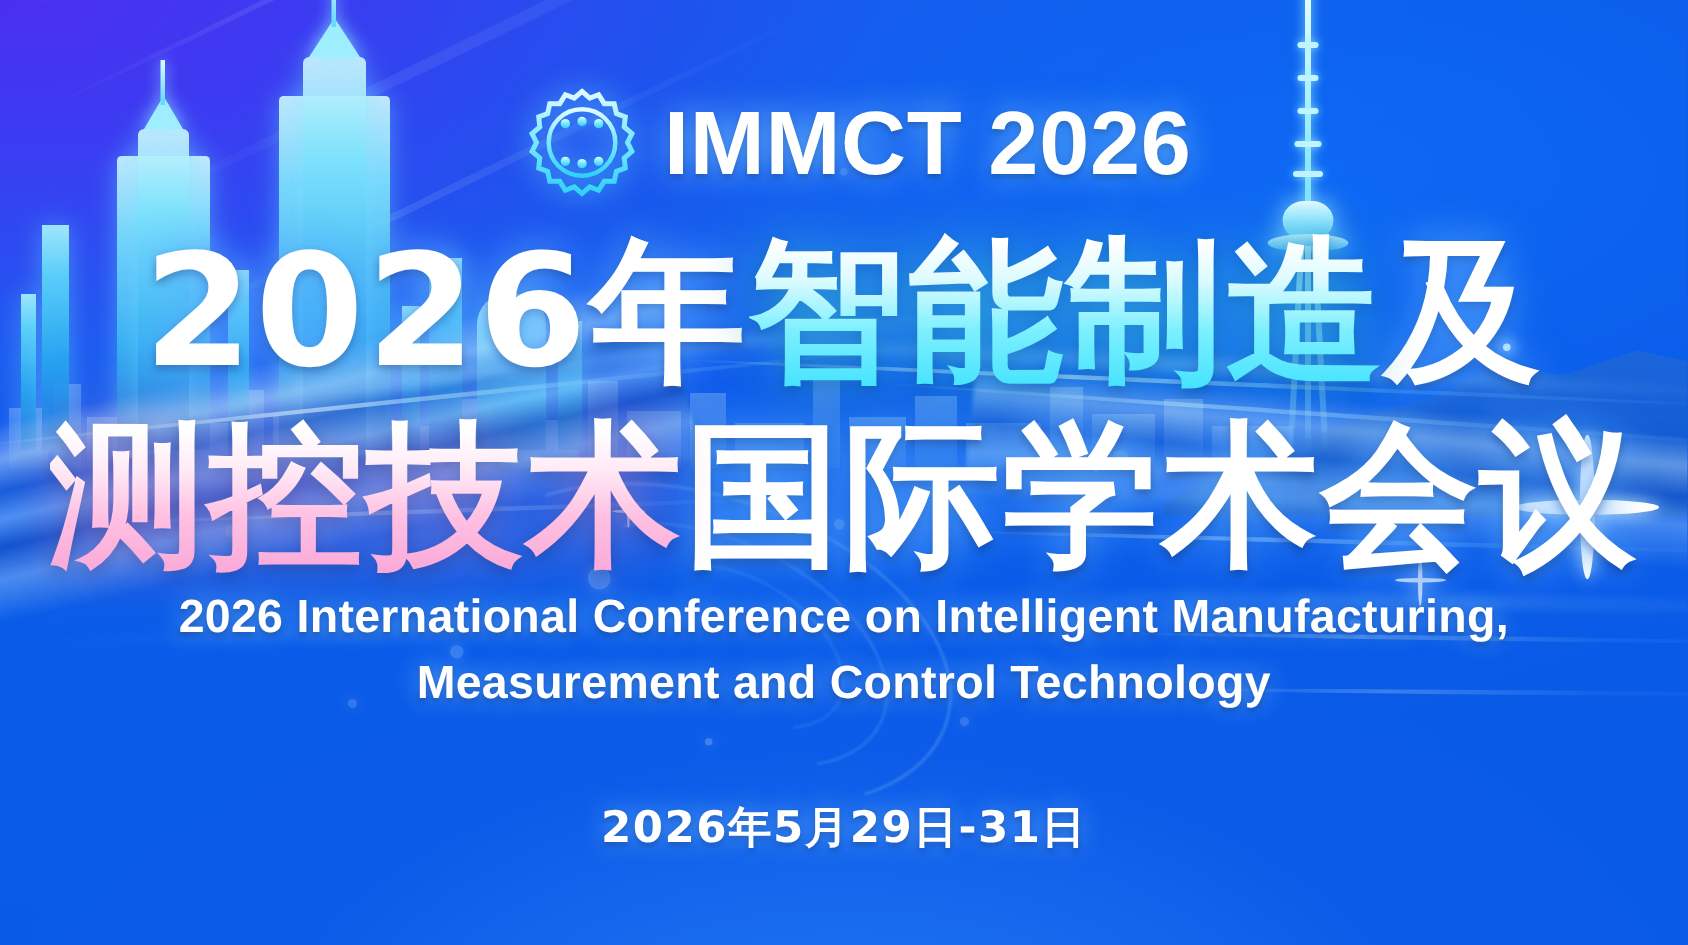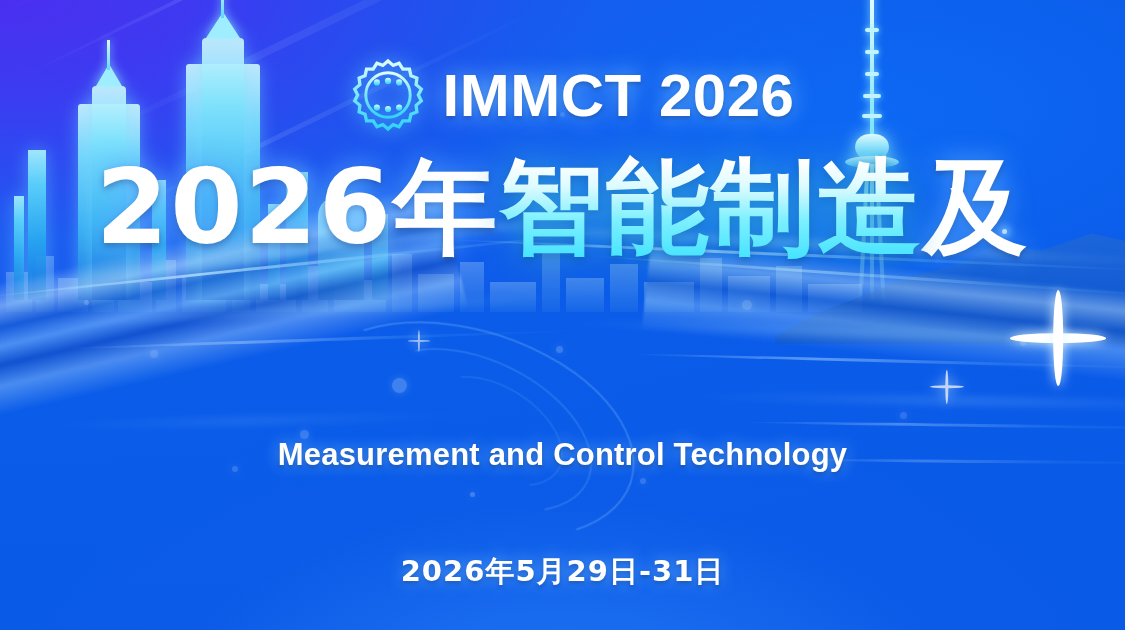--- a/index.html
+++ b/index.html
@@ -147,21 +147,21 @@
   .sub2{ top:434px; }
 
   .pill-wrap{ position:absolute; top:501px; left:0; width:100%; display:flex; justify-content:center; }
   .pill{ display:inline-flex; align-items:center; justify-content:center;
     padding:7px 30px 9px; border-radius:22px;
     background:linear-gradient(100deg,#f58ad6 0%,#e78de2 38%,#bb8aee 72%,#9b86f3 100%);
     color:#ffffff; font-size:24px; font-weight:700; letter-spacing:2px;
     font-family:"DejaVu Sans","Liberation Sans",sans-serif;
     box-shadow:0 0 20px rgba(235,140,220,.55), 0 3px 8px rgba(0,25,80,.35); }
 
-  .dateline{ position:absolute; top:552px; left:0; width:100%; text-align:center;
+  .dateline{ position:absolute; top:532px; left:0; width:100%; text-align:center;
     color:#ffffff; font-size:29px; font-weight:600; letter-spacing:1px;
     font-family:"DejaVu Sans","Liberation Sans",sans-serif;
     text-shadow:0 0 16px rgba(110,185,255,.85), 0 2px 4px rgba(0,28,85,.45); }
 </style>
 </head>
 <body>
 
 <div class="banner">
 
   <div class="bg-base"></div>
@@ -315,20 +315,24 @@
           <circle cx="65" cy="67" r="4.2"></circle>
         </g>
       </svg>
       <div class="brand-text">IMMCT 2026</div>
     </div>
 
     <div class="cn-title cn-line1">
       <span class="seg white">2026年</span><span class="seg cyan">智能制造</span><span class="seg white">及</span>
     </div>
 
-
+    <div class="cn-title cn-line2">
+      <span class="seg pink">测控技术</span><span class="seg white">国际学术会议</span>
+    </div>
+
+    <div class="subtitle sub1">2026 International Conference on Intelligent Manufacturing,</div>
     <div class="subtitle sub2">Measurement and Control Technology</div>
 
 
     <div class="dateline">2026年5月29日-31日</div>
 
   </div>
 </div>
 
 </body></html>

